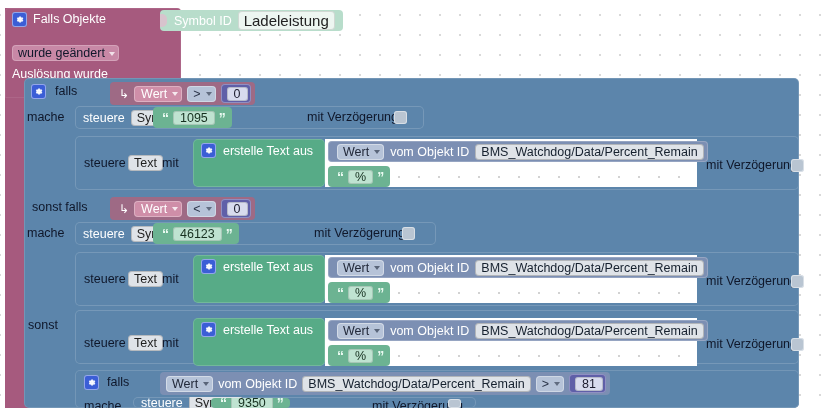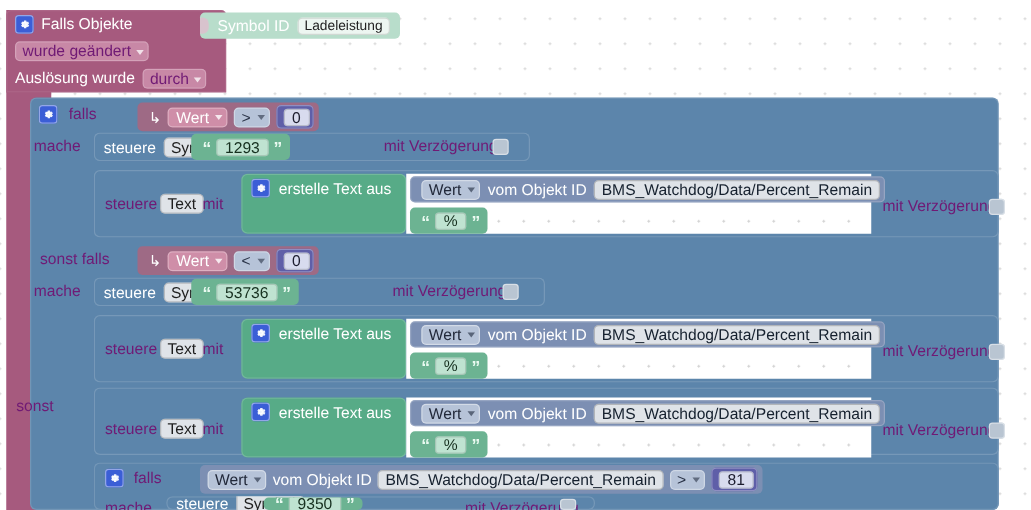--- a/index.html
+++ b/index.html
@@ -35,56 +35,57 @@
 
   
   .gear{
     width:15px;height:15px;border-radius:3px;background:#3b5ed6;
     display:inline-flex;align-items:center;justify-content:center;
     flex:none;box-shadow:inset 0 0 0 1px rgba(255,255,255,.45);
   }
   .gear svg{display:block}
 
   .dd{
-    background:#c888a6;color:#701a75;border-radius:4px;
+    background:#c888a6;color:#0f172a;border-radius:4px;
     padding:1px 14px 1px 6px;position:relative;font-size:12.5px;
     box-shadow:inset 0 0 0 1px rgba(255,255,255,.22);
+    margin-top:12px;
   }
   .dd::after{
     content:"";position:absolute;right:4px;top:50%;
     width:0;height:0;margin-top:-1.5px;
     border-left:3.5px solid transparent;border-right:3.5px solid transparent;
     border-top:4px solid rgba(255,255,255,.75);
   }
 
   
   .mint{
     position:absolute;left:160px;top:10px;height:21px;
     background:#b8ddcb;border-radius:4px;
     display:flex;align-items:center;gap:6px;padding:0 8px 0 14px;
     color:#ffffff;font-size:12.5px;white-space:nowrap;
   }
   .mint .fld{
     background:#edf6f1;color:#222;border-radius:4px;padding:1px 6px;
-    box-shadow:inset 0 0 0 1px rgba(0,0,0,.12);font-size:11px;text-align:center;
+    box-shadow:inset 0 0 0 1px rgba(0,0,0,.12);font-size:15px;text-align:center;
   }
   .notch-l{
     position:absolute;left:0;top:4px;width:7px;height:13px;
     background:#d8c3cd;border-radius:0 5px 5px 0;
   }
 
   
   .ctrl{
     position:absolute;background:#5c85ab;border-radius:5px;
     box-shadow:inset 0 0 0 1px rgba(255,255,255,.14);
   }
   .ctrl-main{left:24px;top:78px;width:775px;height:330px;}
 
   .lbl{
-    position:absolute;color:#701a75;font-size:12.5px;white-space:nowrap;
+    position:absolute;color:#0f172a;font-size:12.5px;white-space:nowrap;
   }
 
   
   .cmp{
     position:absolute;height:23px;background:#9e6a85;
     border-radius:4px;display:flex;align-items:center;
     padding:0 4px 0 9px;gap:5px;
   }
   .cmp.slate{background:#7c8fb3;}
   .var-pill{
@@ -243,21 +244,21 @@
   <span class="lbl" style="left:27px;top:110px;">mache</span>
 
   <div class="act" style="left:75px;top:106px;width:333px;height:23px;padding:0 8px;gap:6px;">
     <span class="txt">steuere</span>
     <span class="fld-grey">Symbol</span>
     <span class="txt">mit</span>
     <span style="display:inline-block;width:3px"></span>
   </div>
   <div class="str" style="left:153px;top:107px;">
     <span class="q">“</span>
-    <span class="v">1293</span>
+    <span class="v">1095</span>
     <span class="q">”</span>
   </div>
   <span class="lbl" style="left:307px;top:110px;">mit Verzögerung</span>
   <span class="chk" style="position:absolute;left:394px;top:111px;"></span>
 
   <div class="act" style="left:75px;top:136px;width:724px;height:54px;padding:0;"></div>
   <span class="lbl" style="left:84px;top:156px;">steuere</span>
   <span class="fld-grey" style="position:absolute;left:128px;top:155px;">Text</span>
   <span class="lbl" style="left:162px;top:156px;">mit</span>
 
@@ -299,21 +300,21 @@
 
   <span class="lbl" style="left:27px;top:226px;">mache</span>
 
   <div class="act" style="left:75px;top:222px;width:345px;height:23px;padding:0 8px;gap:6px;">
     <span class="txt">steuere</span>
     <span class="fld-grey">Symbol</span>
     <span class="txt">mit</span>
   </div>
   <div class="str" style="left:153px;top:223px;">
     <span class="q">“</span>
-    <span class="v">53736</span>
+    <span class="v">46123</span>
     <span class="q">”</span>
   </div>
   <span class="lbl" style="left:314px;top:226px;">mit Verzögerung</span>
   <span class="chk" style="position:absolute;left:402px;top:227px;"></span>
 
   <div class="act" style="left:75px;top:252px;width:724px;height:54px;padding:0;"></div>
   <span class="lbl" style="left:84px;top:272px;">steuere</span>
   <span class="fld-grey" style="position:absolute;left:128px;top:271px;">Text</span>
   <span class="lbl" style="left:162px;top:272px;">mit</span>
 
@@ -335,21 +336,21 @@
     <span class="path">BMS_Watchdog/Data/Percent_Remain</span>
   </div>
   <div class="str" style="left:328px;top:282px;">
     <span class="q">“</span>
     <span class="v">%</span>
     <span class="q">”</span>
   </div>
   <span class="lbl" style="left:706px;top:274px;">mit Verzögerung</span>
   <span class="chk" style="position:absolute;left:791px;top:275px;"></span>
 
-  <span class="lbl" style="left:13px;top:318px;">sonst</span>
+  <span class="lbl" style="left:28px;top:318px;">sonst</span>
 
   <div class="act" style="left:75px;top:310px;width:724px;height:54px;padding:0;"></div>
   <span class="lbl" style="left:84px;top:336px;">steuere</span>
   <span class="fld-grey" style="position:absolute;left:128px;top:335px;">Text</span>
   <span class="lbl" style="left:162px;top:336px;">mit</span>
 
   <div class="mkt" style="left:193px;top:318px;width:132px;height:48px;">
     <div class="mkt-hd">
       <span class="gear">
         <svg width="11" height="11" viewBox="0 0 24 24" fill="#ffffff">

